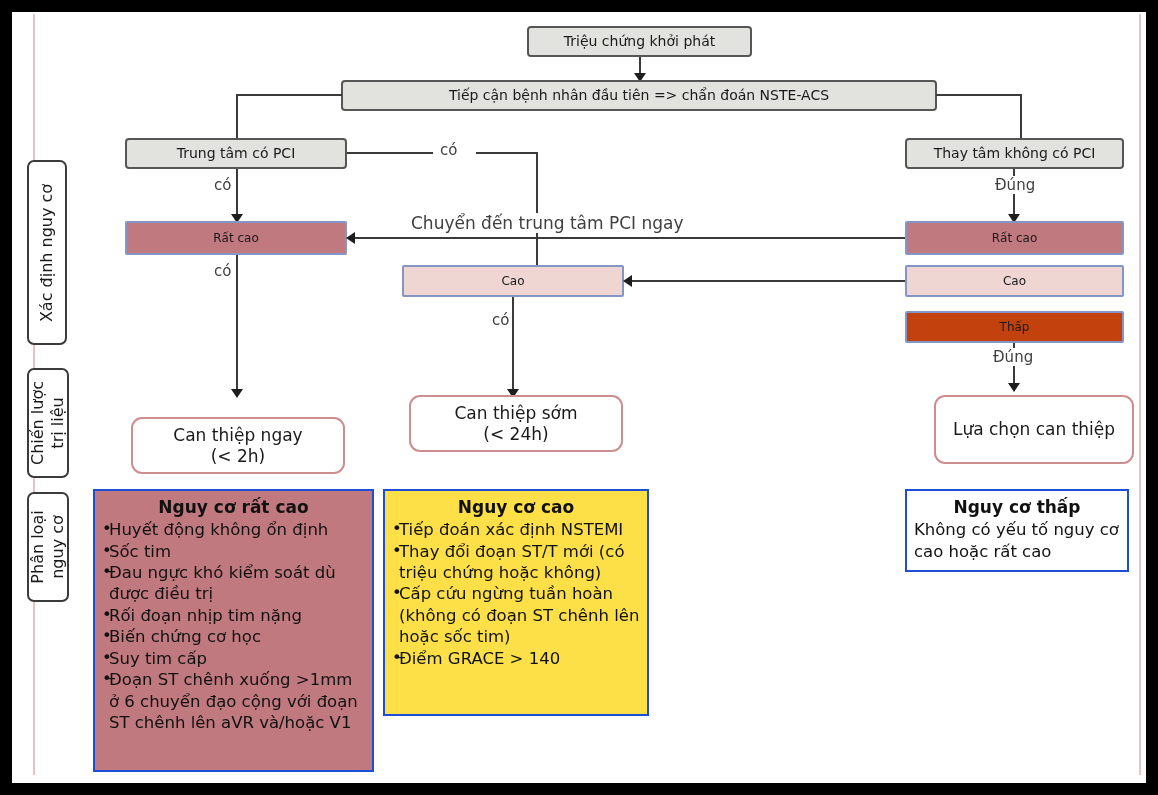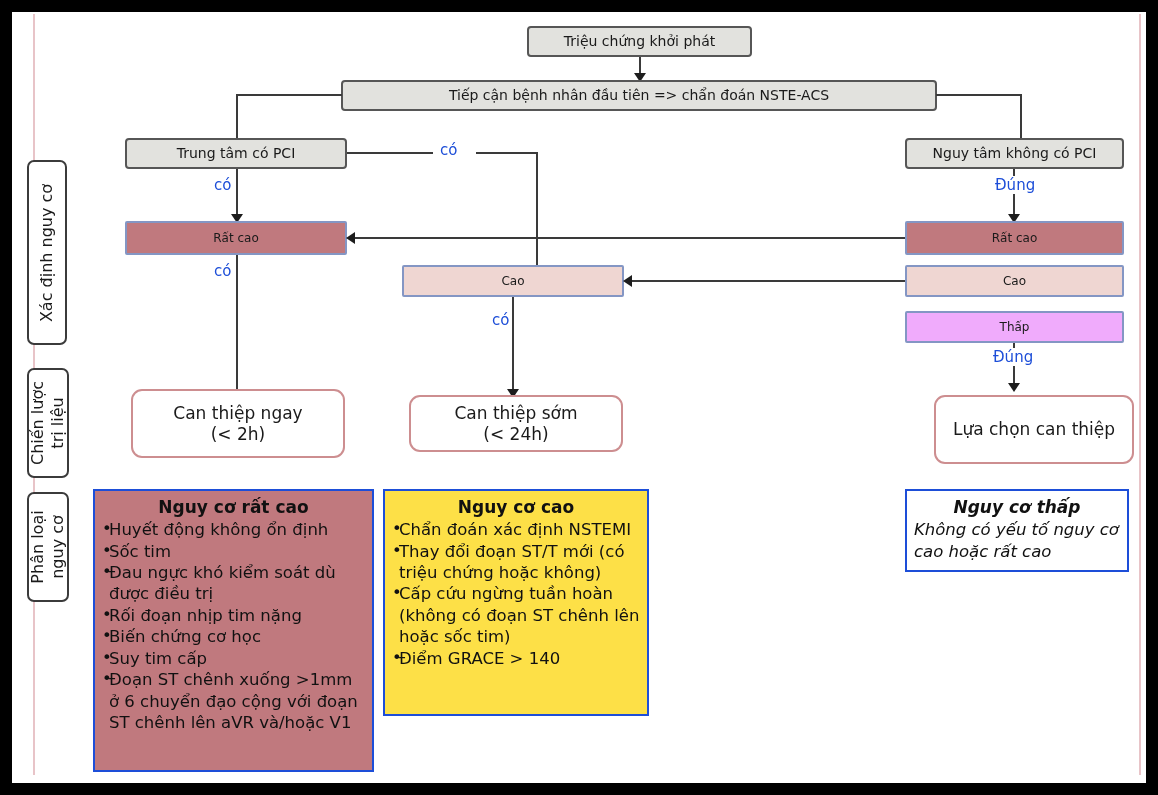--- a/index.html
+++ b/index.html
@@ -56,21 +56,21 @@
   }
   .grey-box.sharp { border-radius: 4px; }
 
   .risk-box {
     border: 2px solid #8496c4;
     border-radius: 2px;
     font-size: 12px;
   }
   .risk-veryhigh { background: #c0797e; }
   .risk-high     { background: #efd6d2; }
-  .risk-low      { background: #f0abfc; }
+  .risk-low      { background: #c2410c; }
 
   .treat-box {
     background: #ffffff;
     border: 2px solid #cd8e90;
     border-radius: 11px;
     font-size: 17px;
     flex-direction: column;
   }
 
   
@@ -151,21 +151,21 @@
     position: absolute;
     width: 0; height: 0;
     border-top: 6px solid transparent;
     border-bottom: 6px solid transparent;
     border-right: 9px solid #1d1d1d;
   }
 
   .edge-label {
     position: absolute;
     font-size: 15px;
-    color: #1d4ed8;
+    color: #404040;
     background: #ffffff;
     white-space: nowrap;
     padding: 0 3px;
   }
   .edge-label.big { font-size: 17px; }
 </style>
 </head>
 <body>
 
 <div id="page">
@@ -206,21 +206,21 @@
   <div class="line vline" style="left:236px; top:94px; width:2px; height:45px;"></div>
 
   <div class="line hline" style="left:936px; top:94px; width:86px; height:2px;"></div>
   <div class="line vline" style="left:1020px; top:94px; width:2px; height:45px;"></div>
 
   <div class="node grey-box sharp" style="left:125px; top:138px; width:222px; height:31px;">
     <span>Trung tâm có PCI</span>
   </div>
 
   <div class="node grey-box sharp" style="left:905px; top:138px; width:219px; height:31px;">
-    <span>Nguy  tâm  không có PCI</span>
+    <span>Thay  tâm  không có PCI</span>
   </div>
 
   <div class="line vline" style="left:236px; top:169px; width:2px; height:51px;"></div>
   <div class="arrow-down" style="left:231px; top:214px;"></div>
   <div class="edge-label" style="left:211px; top:176px;">có</div>
 
   <div class="line hline" style="left:347px; top:152px; width:86px; height:2px;"></div>
   <div class="line hline" style="left:476px; top:152px; width:62px; height:2px;"></div>
   <div class="line vline" style="left:536px; top:152px; width:2px; height:116px;"></div>
   <div class="edge-label" style="left:437px; top:141px;">có</div>
@@ -244,37 +244,38 @@
   <div class="node risk-box risk-high" style="left:905px; top:265px; width:219px; height:32px;">
     <span>Cao</span>
   </div>
 
   <div class="node risk-box risk-low" style="left:905px; top:311px; width:219px; height:32px;">
     <span>Thấp</span>
   </div>
 
   <div class="line hline" style="left:355px; top:237px; width:550px; height:2px;"></div>
   <div class="arrow-left" style="left:346px; top:232px;"></div>
+  <div class="edge-label big" style="left:408px; top:213px;">Chuyển đến trung tâm PCI ngay</div>
 
   <div class="line hline" style="left:632px; top:280px; width:273px; height:2px;"></div>
   <div class="arrow-left" style="left:623px; top:275px;"></div>
 
   <div class="line vline" style="left:236px; top:255px; width:2px; height:141px;"></div>
   <div class="arrow-down" style="left:231px; top:389px;"></div>
   <div class="edge-label" style="left:211px; top:262px;">có</div>
 
   <div class="line vline" style="left:512px; top:297px; width:2px; height:99px;"></div>
   <div class="arrow-down" style="left:507px; top:389px;"></div>
   <div class="edge-label" style="left:489px; top:311px;">có</div>
 
   <div class="line vline" style="left:1013px; top:343px; width:2px; height:47px;"></div>
   <div class="arrow-down" style="left:1008px; top:383px;"></div>
   <div class="edge-label" style="left:990px; top:348px;">Đúng</div>
 
-  <div class="node treat-box" style="left:131px; top:389px; width:214px; height:69px;">
+  <div class="node treat-box" style="left:131px; top:417px; width:214px; height:57px;">
     <span>Can thiệp ngay</span>
     <span>(&lt; 2h)</span>
   </div>
 
   <div class="node treat-box" style="left:409px; top:395px; width:214px; height:57px;">
     <span>Can thiệp sớm</span>
     <span>(&lt; 24h)</span>
   </div>
 
   <div class="node treat-box" style="left:934px; top:395px; width:200px; height:69px;">
@@ -290,25 +291,25 @@
       <li>Rối đoạn nhịp tim nặng</li>
       <li>Biến chứng cơ học</li>
       <li>Suy tim cấp</li>
       <li>Đoạn ST chênh xuống &gt;1mm ở 6 chuyển đạo cộng với đoạn ST chênh lên aVR và/hoặc V1</li>
     </ul>
   </div>
 
   <div class="legend lg-high" style="left:383px; top:489px; width:266px; height:227px;">
     <span class="lg-title">Nguy cơ cao</span>
     <ul>
-      <li>Chẩn đoán xác định NSTEMI</li>
+      <li>Tiếp đoán xác định NSTEMI</li>
       <li>Thay đổi đoạn ST/T mới (có triệu chứng hoặc không)</li>
       <li>Cấp cứu ngừng tuần hoàn (không có đoạn ST chênh lên hoặc sốc tim)</li>
       <li>Điểm GRACE &gt; 140</li>
     </ul>
   </div>
 
-  <div class="legend lg-low" style="left:905px; top:489px; width:224px; height:83px;font-style:italic;">
+  <div class="legend lg-low" style="left:905px; top:489px; width:224px; height:83px;">
     <span class="lg-title">Nguy cơ thấp</span>
     <p>Không có yếu tố nguy cơ cao hoặc rất cao</p>
   </div>
 
 </div>
 
 </body></html>

